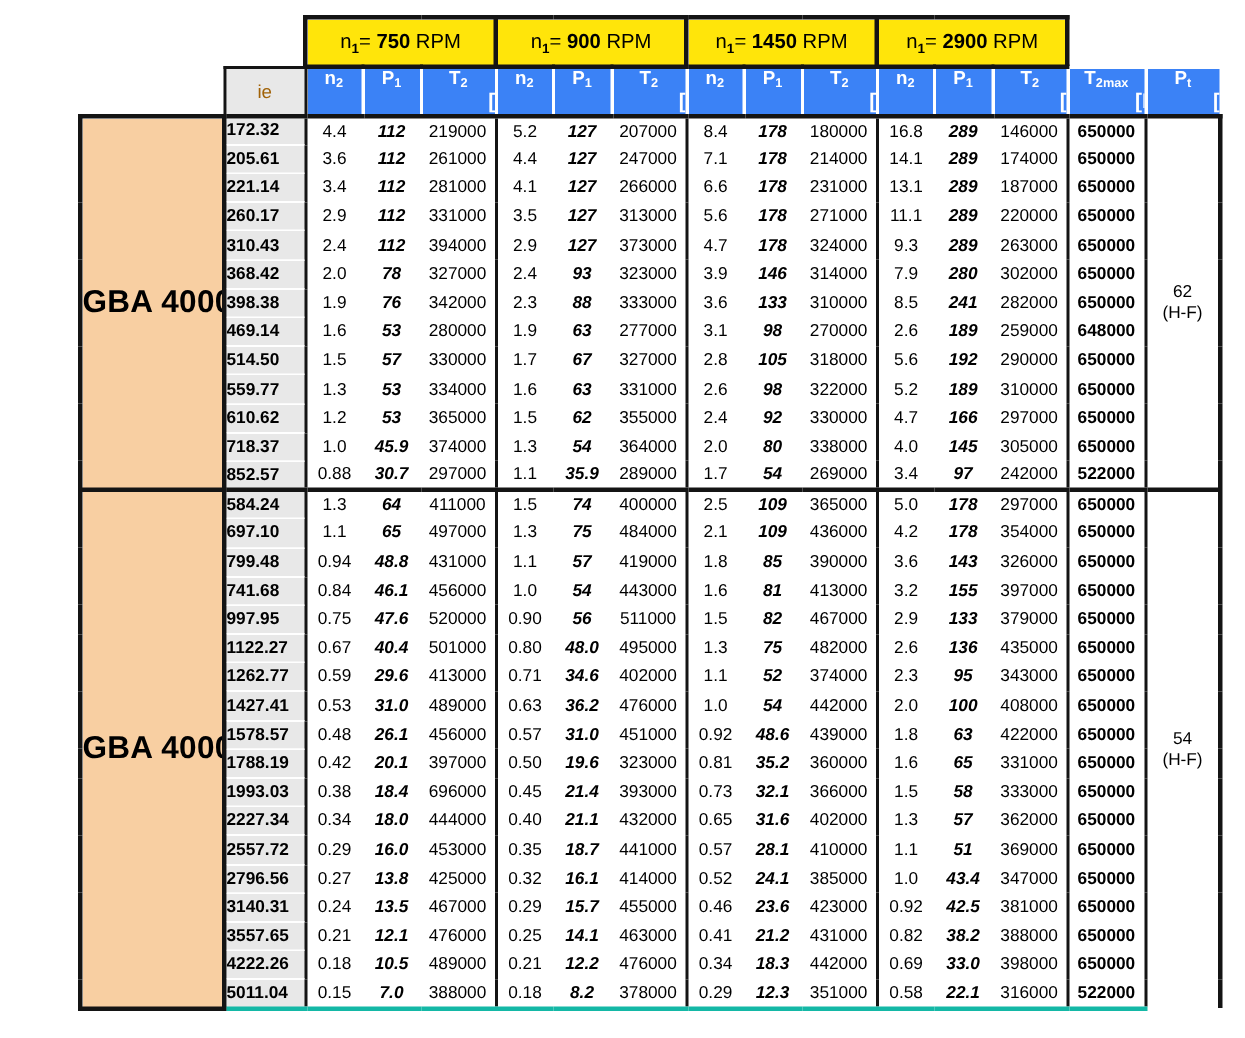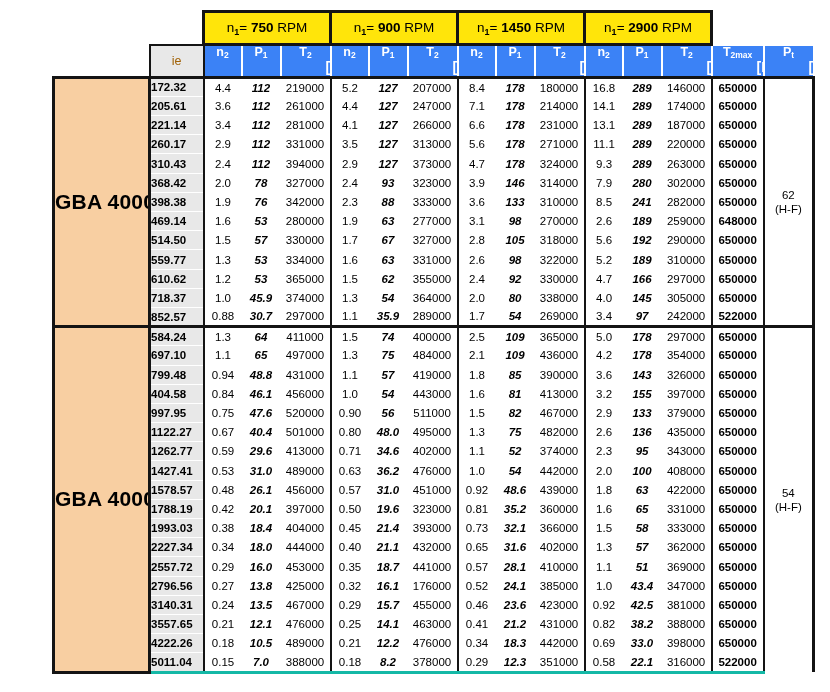--- a/index.html
+++ b/index.html
@@ -415,21 +415,21 @@
           <td>419000</td>
           <td class="gstart">1.8</td>
           <td class="p1">85</td>
           <td>390000</td>
           <td class="gstart">3.6</td>
           <td class="p1">143</td>
           <td>326000</td>
           <td class="t2max">650000</td>
         </tr>
         <tr>
-          <td class="ie">404.58</td>
+          <td class="ie">741.68</td>
           <td class="gstart">0.84</td>
           <td class="p1">46.1</td>
           <td>456000</td>
           <td class="gstart">1.0</td>
           <td class="p1">54</td>
           <td>443000</td>
           <td class="gstart">1.6</td>
           <td class="p1">81</td>
           <td>413000</td>
           <td class="gstart">3.2</td>
@@ -530,21 +530,21 @@
           <td>360000</td>
           <td class="gstart">1.6</td>
           <td class="p1">65</td>
           <td>331000</td>
           <td class="t2max">650000</td>
         </tr>
         <tr>
           <td class="ie">1993.03</td>
           <td class="gstart">0.38</td>
           <td class="p1">18.4</td>
-          <td>404000</td>
+          <td>696000</td>
           <td class="gstart">0.45</td>
           <td class="p1">21.4</td>
           <td>393000</td>
           <td class="gstart">0.73</td>
           <td class="p1">32.1</td>
           <td>366000</td>
           <td class="gstart">1.5</td>
           <td class="p1">58</td>
           <td>333000</td>
           <td class="t2max">650000</td>
@@ -581,21 +581,21 @@
           <td>369000</td>
           <td class="t2max">650000</td>
         </tr>
         <tr>
           <td class="ie">2796.56</td>
           <td class="gstart">0.27</td>
           <td class="p1">13.8</td>
           <td>425000</td>
           <td class="gstart">0.32</td>
           <td class="p1">16.1</td>
-          <td>176000</td>
+          <td>414000</td>
           <td class="gstart">0.52</td>
           <td class="p1">24.1</td>
           <td>385000</td>
           <td class="gstart">1.0</td>
           <td class="p1">43.4</td>
           <td>347000</td>
           <td class="t2max">650000</td>
         </tr>
         <tr>
           <td class="ie">3140.31</td>

